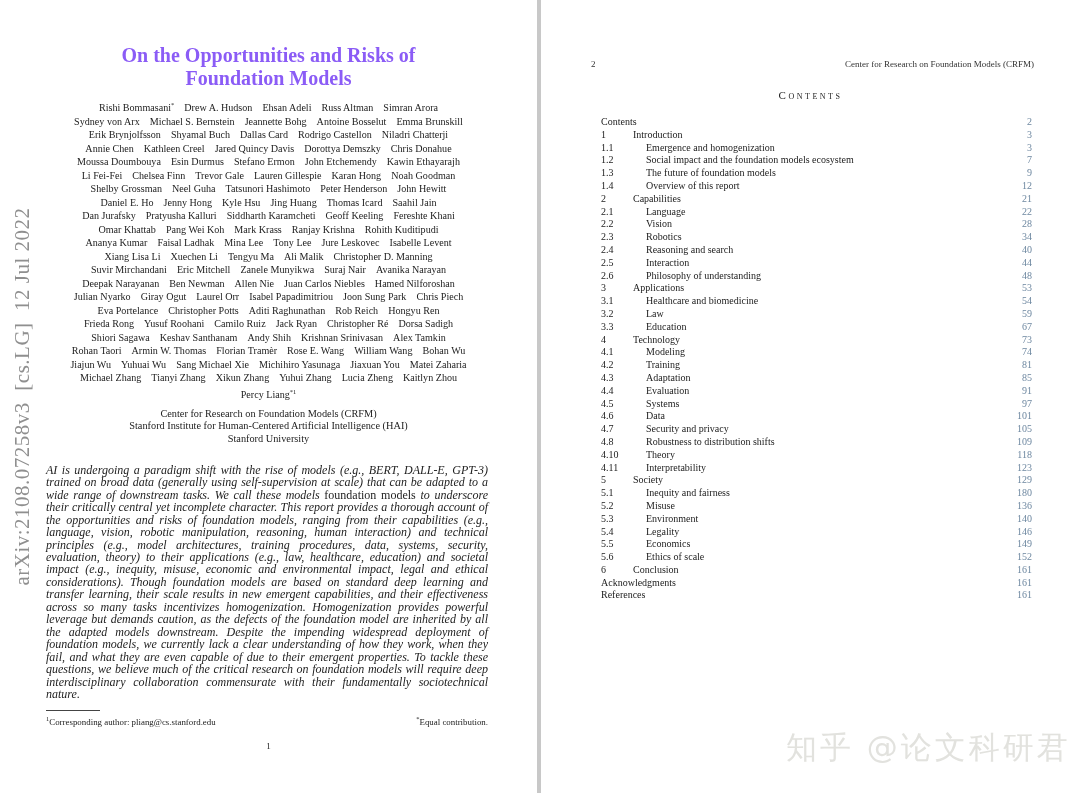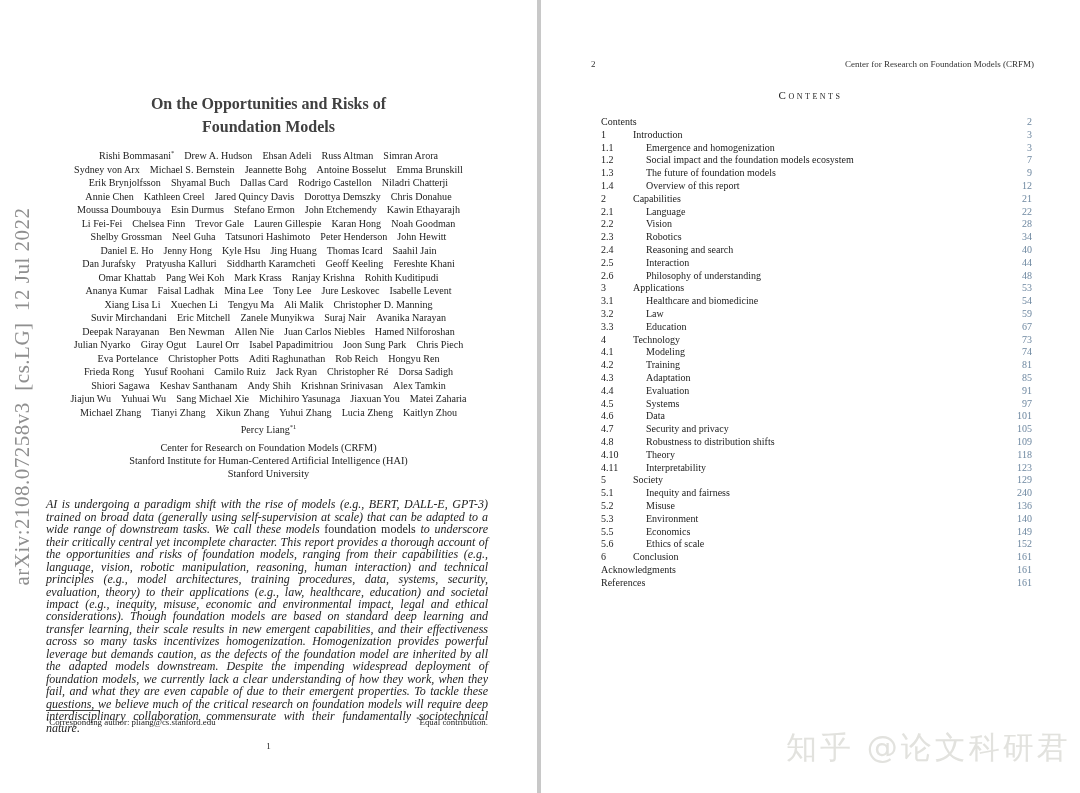--- a/index.html
+++ b/index.html
@@ -15,21 +15,21 @@
 
   
   .arxiv{
     position:absolute;top:0;left:2px;width:793px;height:40px;
     transform-origin:0 0;transform:rotate(-90deg) translateX(-793px);
     text-align:center;line-height:40px;font-size:21px;letter-spacing:.5px;
     color:var(--arxiv_gray,#8f8f8f);white-space:pre;
   }
 
   
-  .title{margin:0;padding-top:92px;text-align:center;font-size:16px;line-height:23px;font-weight:bold;color:#404040}
+  .title{margin:0;padding-top:44px;text-align:center;font-size:20px;line-height:23px;font-weight:bold;color:#8b5cf6}
   .authors{margin-top:8px}
   .author-line{text-align:center;font-size:10.1px;line-height:13.5px;white-space:nowrap}
   .author{margin:0 5px}
   .author sup{font-size:6.5px}
   .affiliations{margin-top:6px;text-align:center;font-size:10.3px;line-height:12.7px}
   .abstract{margin:18px 49px 0 46px;text-align:justify;font-style:italic;font-size:12px;line-height:12.45px}
   .abstract .upright{font-style:normal}
   .footnote-block{position:absolute;left:46px;right:49px;top:710px;font-size:8.9px}
   .fn-rule{width:54px;border-top:1px solid #444;margin-bottom:4px}
   .fn-row{display:flex;justify-content:space-between}
@@ -79,20 +79,21 @@
       <div class="author-line"><span class="author">Dan Jurafsky</span><span class="author">Pratyusha Kalluri</span><span class="author">Siddharth Karamcheti</span><span class="author">Geoff Keeling</span><span class="author">Fereshte Khani</span></div>
       <div class="author-line"><span class="author">Omar Khattab</span><span class="author">Pang Wei Koh</span><span class="author">Mark Krass</span><span class="author">Ranjay Krishna</span><span class="author">Rohith Kuditipudi</span></div>
       <div class="author-line"><span class="author">Ananya Kumar</span><span class="author">Faisal Ladhak</span><span class="author">Mina Lee</span><span class="author">Tony Lee</span><span class="author">Jure Leskovec</span><span class="author">Isabelle Levent</span></div>
       <div class="author-line"><span class="author">Xiang Lisa Li</span><span class="author">Xuechen Li</span><span class="author">Tengyu Ma</span><span class="author">Ali Malik</span><span class="author">Christopher D. Manning</span></div>
       <div class="author-line"><span class="author">Suvir Mirchandani</span><span class="author">Eric Mitchell</span><span class="author">Zanele Munyikwa</span><span class="author">Suraj Nair</span><span class="author">Avanika Narayan</span></div>
       <div class="author-line"><span class="author">Deepak Narayanan</span><span class="author">Ben Newman</span><span class="author">Allen Nie</span><span class="author">Juan Carlos Niebles</span><span class="author">Hamed Nilforoshan</span></div>
       <div class="author-line"><span class="author">Julian Nyarko</span><span class="author">Giray Ogut</span><span class="author">Laurel Orr</span><span class="author">Isabel Papadimitriou</span><span class="author">Joon Sung Park</span><span class="author">Chris Piech</span></div>
       <div class="author-line"><span class="author">Eva Portelance</span><span class="author">Christopher Potts</span><span class="author">Aditi Raghunathan</span><span class="author">Rob Reich</span><span class="author">Hongyu Ren</span></div>
       <div class="author-line"><span class="author">Frieda Rong</span><span class="author">Yusuf Roohani</span><span class="author">Camilo Ruiz</span><span class="author">Jack Ryan</span><span class="author">Christopher Ré</span><span class="author">Dorsa Sadigh</span></div>
       <div class="author-line"><span class="author">Shiori Sagawa</span><span class="author">Keshav Santhanam</span><span class="author">Andy Shih</span><span class="author">Krishnan Srinivasan</span><span class="author">Alex Tamkin</span></div>
+      <div class="author-line"><span class="author">Rohan Taori</span><span class="author">Armin W. Thomas</span><span class="author">Florian Tramèr</span><span class="author">Rose E. Wang</span><span class="author">William Wang</span><span class="author">Bohan Wu</span></div>
       <div class="author-line"><span class="author">Jiajun Wu</span><span class="author">Yuhuai Wu</span><span class="author">Sang Michael Xie</span><span class="author">Michihiro Yasunaga</span><span class="author">Jiaxuan You</span><span class="author">Matei Zaharia</span></div>
       <div class="author-line"><span class="author">Michael Zhang</span><span class="author">Tianyi Zhang</span><span class="author">Xikun Zhang</span><span class="author">Yuhui Zhang</span><span class="author">Lucia Zheng</span><span class="author">Kaitlyn Zhou</span></div>
       <div class="author-line"><span class="author">Percy Liang<sup>*1</sup></span></div>
     </div>
 
   <div class="affiliations">
       <div>Center for Research on Foundation Models (CRFM)</div>
       <div>Stanford Institute for Human-Centered Artificial Intelligence (HAI)</div>
       <div>Stanford University</div>
     </div>
@@ -261,33 +262,38 @@
         <span class="toc-page">123</span>
       </div>
       <div class="toc-row lvl1">
         <span class="toc-num">5</span>
         <span class="toc-label">Society</span>
         <span class="toc-page">129</span>
       </div>
       <div class="toc-row lvl2">
         <span class="toc-num">5.1</span>
         <span class="toc-label">Inequity and fairness</span>
-        <span class="toc-page">240</span>
+        <span class="toc-page">180</span>
       </div>
       <div class="toc-row lvl2">
         <span class="toc-num">5.2</span>
         <span class="toc-label">Misuse</span>
         <span class="toc-page">136</span>
       </div>
       <div class="toc-row lvl2">
         <span class="toc-num">5.3</span>
         <span class="toc-label">Environment</span>
         <span class="toc-page">140</span>
       </div>
       <div class="toc-row lvl2">
+        <span class="toc-num">5.4</span>
+        <span class="toc-label">Legality</span>
+        <span class="toc-page">146</span>
+      </div>
+      <div class="toc-row lvl2">
         <span class="toc-num">5.5</span>
         <span class="toc-label">Economics</span>
         <span class="toc-page">149</span>
       </div>
       <div class="toc-row lvl2">
         <span class="toc-num">5.6</span>
         <span class="toc-label">Ethics of scale</span>
         <span class="toc-page">152</span>
       </div>
       <div class="toc-row lvl1">

